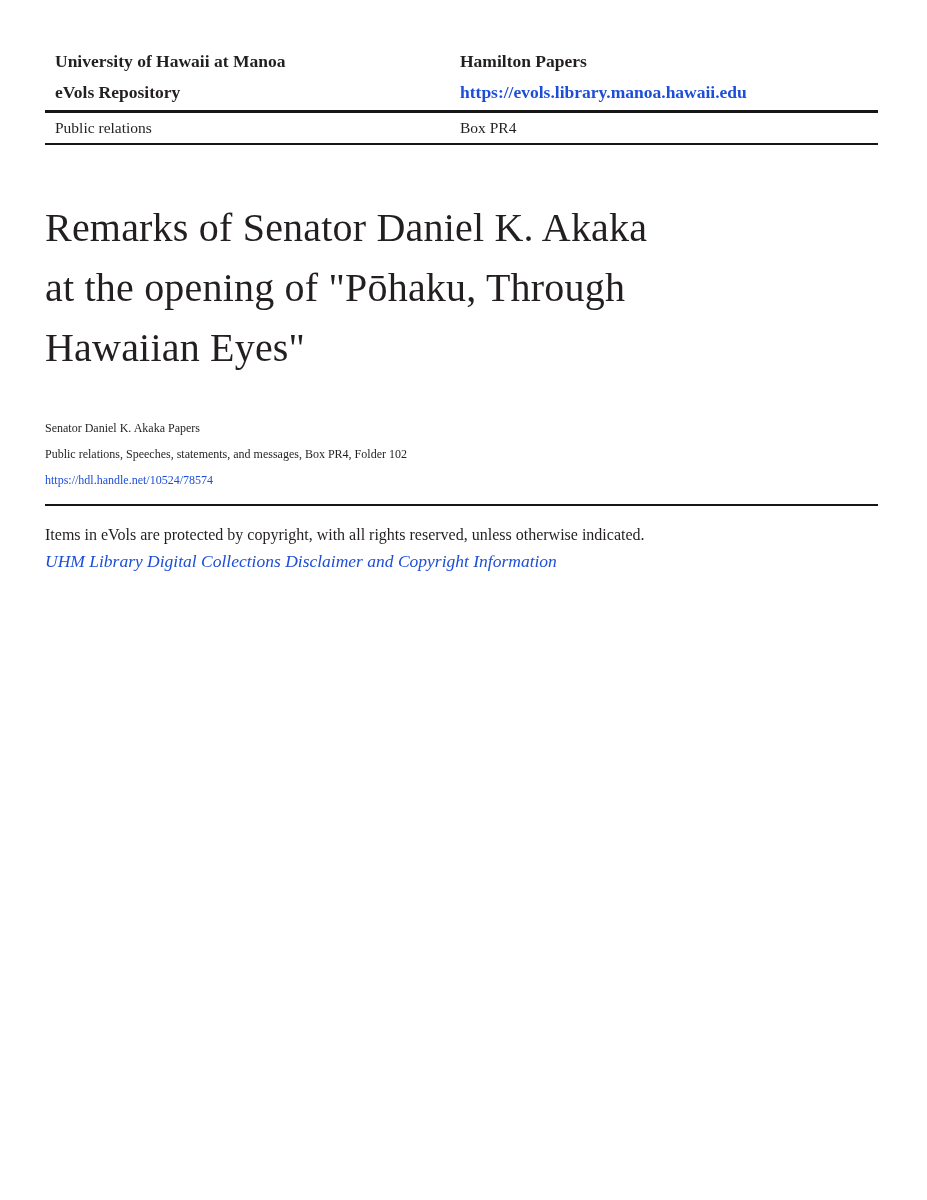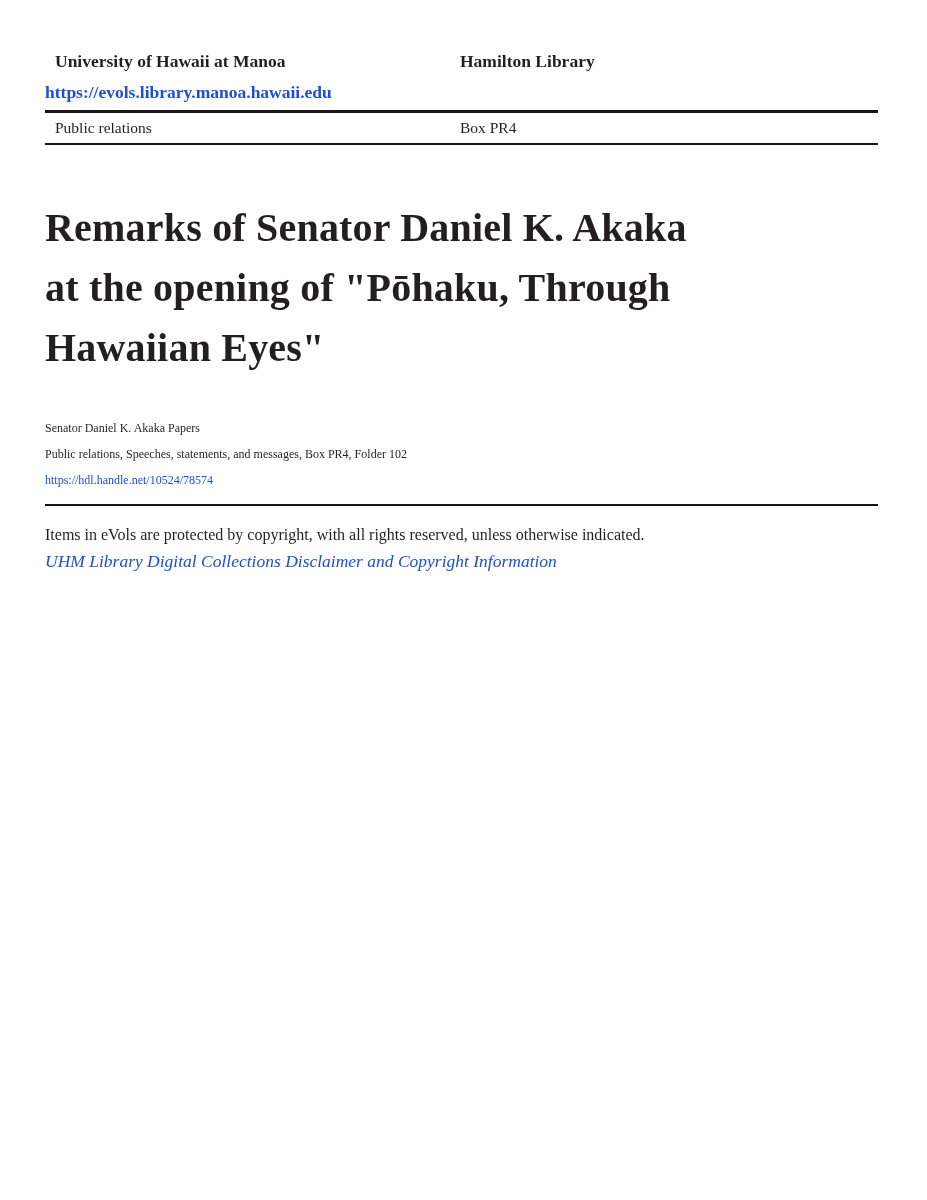--- a/index.html
+++ b/index.html
@@ -25,21 +25,21 @@
   .bold-row { font-weight: bold; font-size: 17.5px; line-height: 31px; }
   .meta-row { font-size: 15.5px; line-height: 30px; }
   .rule { border: none; height: 0; }
   .rule-thick  { border-top: 3px solid #161616; margin-top: 2px; }
   .rule-thin   { border-top: 2.5px solid #161616; }
   .rule-footer { border-top: 2.5px solid #161616; margin-top: 11px; }
   
   .doc-title {
     margin-top: 53px;
     font-size: 40px;
-    font-weight: 700;
+    font-weight: 400;
     line-height: 60px;
     letter-spacing: 0.2px;
   }
   .title-line { display: block; }
   
   .meta-block {
     margin-top: 37px;
     font-size: 12px;
     line-height: 26px;
   }
@@ -59,23 +59,24 @@
 </style>
 </head>
 <body>
 
 <div class="page">
   <div class="content">
 
     <header class="hdr">
       <div class="hdr-row bold-row">
         <div class="cell-left">University of Hawaii at Manoa</div>
-        <div class="cell-right">Hamilton Library</div>
+        <div class="cell-right">Hamilton Papers</div>
       </div>
       <div class="hdr-row bold-row">
+        <div class="cell-left">eVols Repository</div>
         <div class="cell-right linklike">https://evols.library.manoa.hawaii.edu</div>
       </div>
       <div class="rule rule-thick"></div>
       <div class="hdr-row meta-row">
         <div class="cell-left">Public relations</div>
         <div class="cell-right">Box PR4</div>
       </div>
       <div class="rule rule-thin"></div>
     </header>
 

